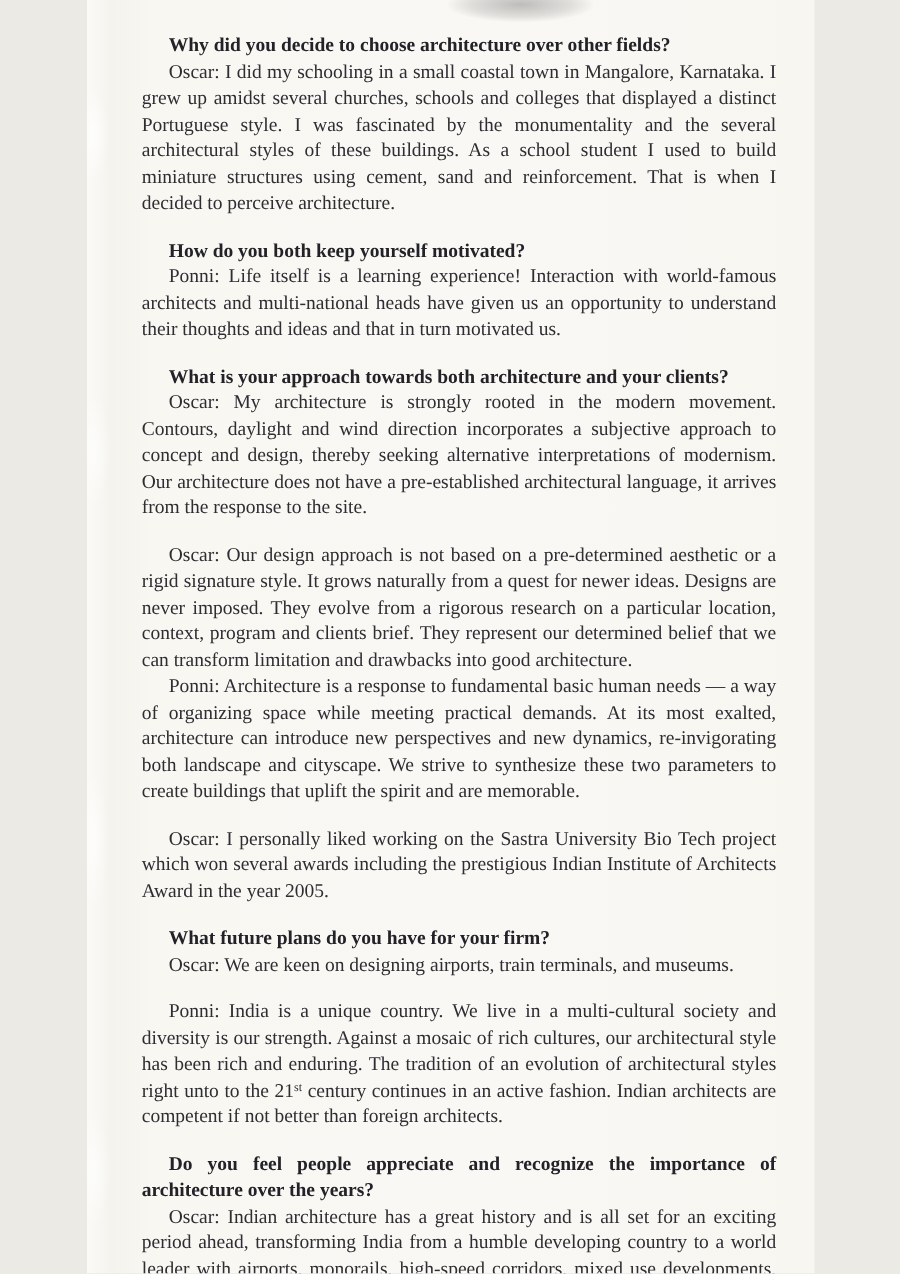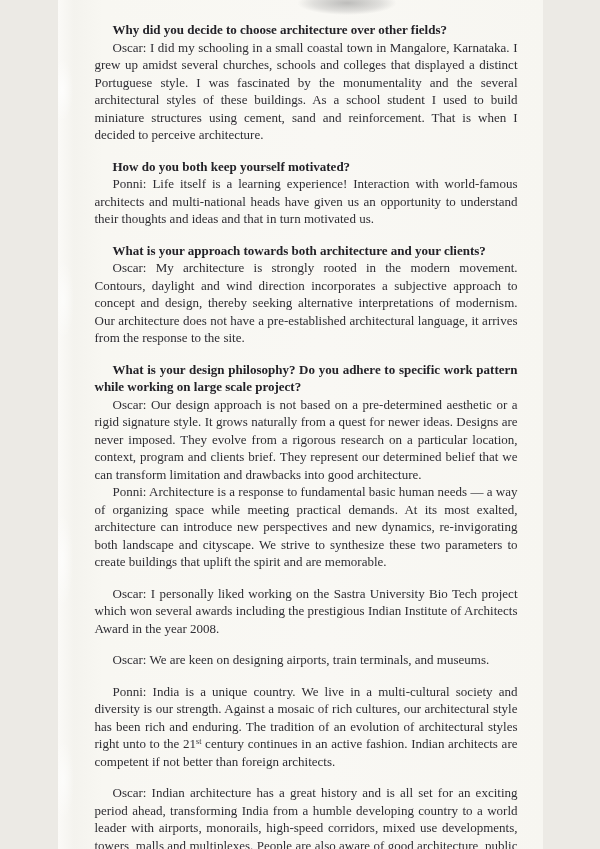--- a/index.html
+++ b/index.html
@@ -62,34 +62,35 @@
     <p class="q">How do you both keep yourself motivated?</p>
     <p class="a">Ponni: Life itself is a learning experience! Interaction with world-famous architects and multi-national heads have given us an opportunity to understand their thoughts and ideas and that in turn motivated us.</p>
   </section>
 
   <section class="qa-section">
     <p class="q">What is your approach towards both architecture and your clients?</p>
     <p class="a">Oscar: My architecture is strongly rooted in the modern movement. Contours, daylight and wind direction incorporates a subjective approach to concept and design, thereby seeking alternative interpretations of modernism.  Our architecture does not have a pre-established architectural language, it arrives from the response to the site.</p>
   </section>
 
   <section class="qa-section">
-    <p class="q">What is your design philosophy? Do you adhere to specific work pattern while working on large scale project?</p>
     <p class="a">Oscar: Our design approach is not based on a pre-determined aesthetic or a rigid signature style. It grows naturally from a quest for newer ideas. Designs are never imposed. They evolve from a rigorous research on a particular location, context, program and clients brief. They represent our determined belief that we can transform limitation and drawbacks into good architecture.</p>
     <p class="a">Ponni: Architecture is a response to fundamental basic human needs — a way of organizing space while meeting practical demands. At its most exalted, architecture can introduce new perspectives and new dynamics, re-invigorating both landscape and cityscape. We strive to synthesize these two parameters to create buildings that uplift the spirit and are memorable.</p>
   </section>
 
   <section class="qa-section">
-    <p class="a">Oscar: I personally liked working on the Sastra University Bio Tech project which won several awards including the prestigious Indian Institute of Architects Award in the year 2008.</p>
+    <p class="a">Oscar: I personally liked working on the Sastra University Bio Tech project which won several awards including the prestigious Indian Institute of Architects Award in the year 2005.</p>
   </section>
 
   <section class="qa-section">
+    <p class="q">What future plans do you have for your firm?</p>
     <p class="a">Oscar: We are keen on designing airports, train terminals, and museums.</p>
   </section>
 
   <section class="qa-section">
     <p class="a"><span>Ponni: India is a unique country. We live in a multi-cultural society and diversity is our strength. Against a mosaic of rich cultures, our architectural style has been rich and enduring. The tradition of an evolution of architectural styles right unto to the 21</span><sup>st</sup><span> century continues in an active fashion. Indian architects are competent if not better than foreign architects.</span></p>
   </section>
 
   <section class="qa-section">
+    <p class="q">Do you feel people appreciate and recognize the importance of architecture over the years?</p>
     <p class="a">Oscar: Indian architecture has  a great history and is all set for an exciting period ahead, transforming India from a humble developing country to a world leader with airports, monorails, high-speed corridors, mixed use developments, towers, malls and multiplexes. People are also aware of good architecture, public spaces; the awareness is high in terms of new materials, construction technologies due to the impact of the media, internet, product exhibitions and frequent foreign travels.</p>
   </section>
 
 </div>
 
 </body></html>

